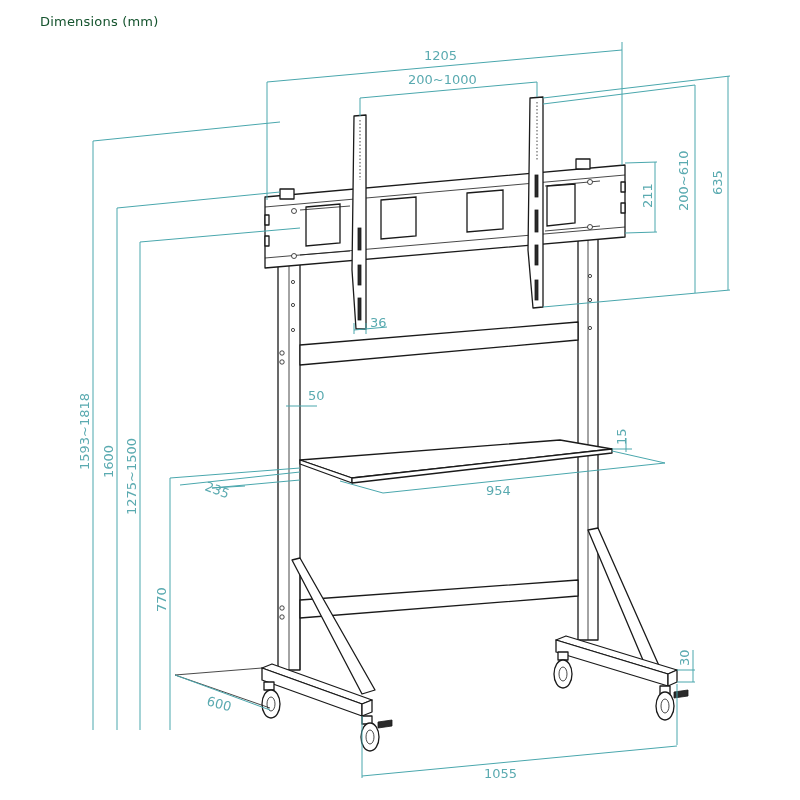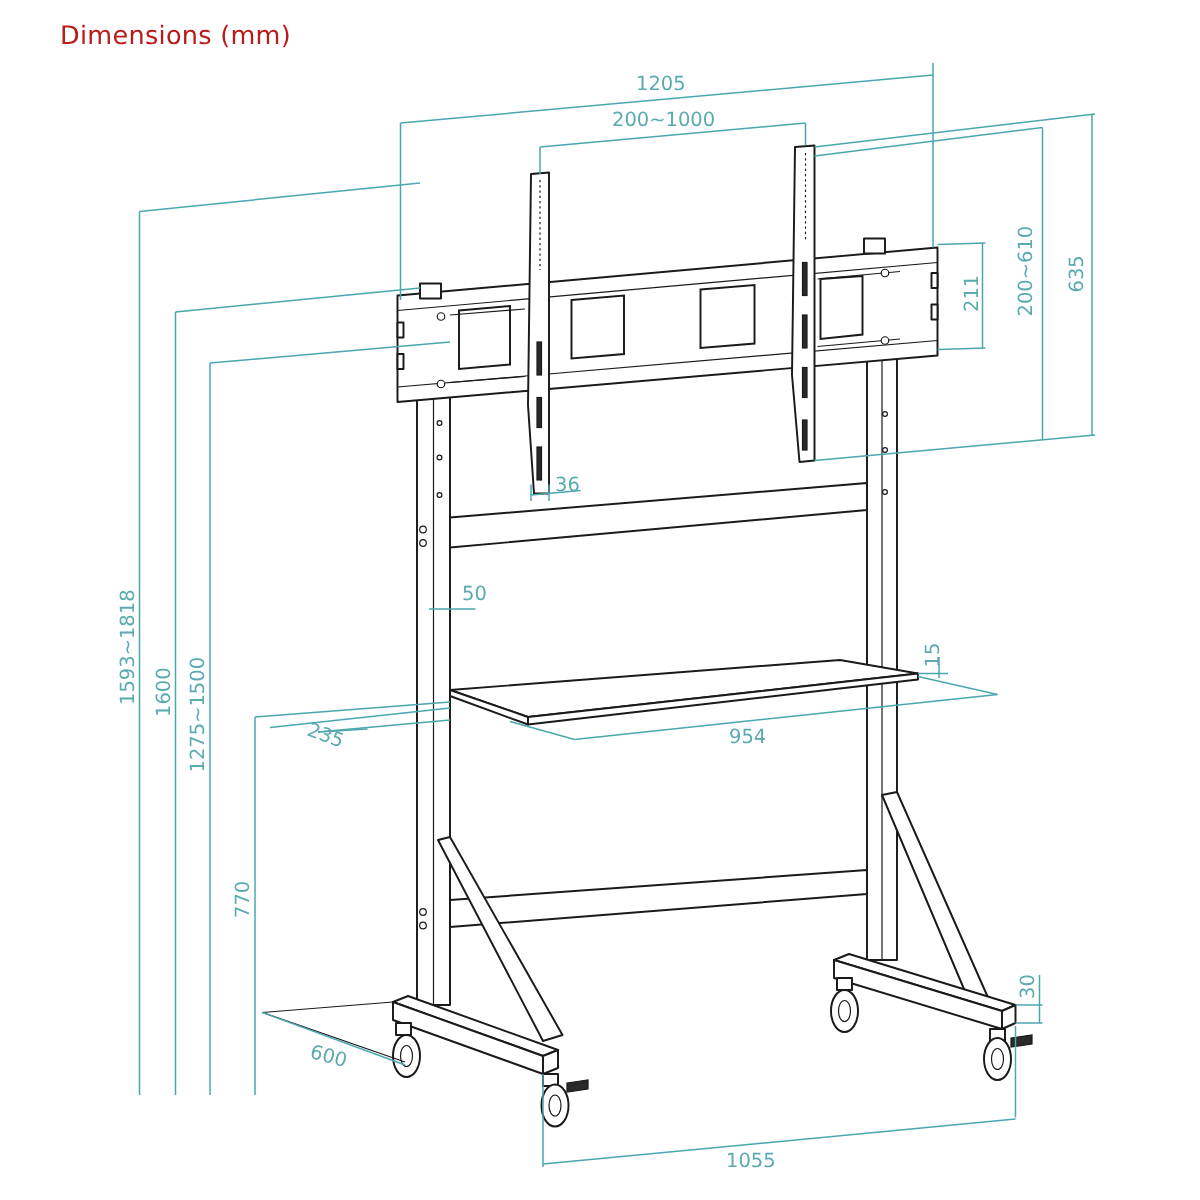--- a/index.html
+++ b/index.html
@@ -1,17 +1,17 @@
 <!DOCTYPE html>
 <html><head>
 <meta charset="utf-8">
 <style>
   html, body { margin: 0; padding: 0; background: #ffffff; }
   body { width: 800px; height: 800px; overflow: hidden; position: relative; font-family: "DejaVu Sans", sans-serif; }
-  .title { position: absolute; left: 40px; top: 14px; font-size: 17px; color: #b91c1c; letter-spacing: 0.2px; }
+  .title { position: absolute; left: 40px; top: 14px; font-size: 13px; color: #14532d; letter-spacing: 0.2px; }
   svg { position: absolute; left: 0; top: 0; }
   .dim { stroke: #4aa7ad; stroke-width: 1; fill: none; }
   .lbl { fill: #5aaab0; font-family: "DejaVu Sans", sans-serif; font-size: 13px; }
   .obj { stroke: #1a1a1a; stroke-width: 1.3; fill: #ffffff; stroke-linejoin: round; }
   .objn { stroke: #1a1a1a; stroke-width: 1.3; fill: none; }
   .thin { stroke: #1a1a1a; stroke-width: 0.8; fill: none; }
   .hole { stroke: #1a1a1a; stroke-width: 0.8; fill: #ffffff; }
   .dark { fill: #2a2a2a; stroke: #1a1a1a; stroke-width: 0.8; }
 </style>
 </head>

